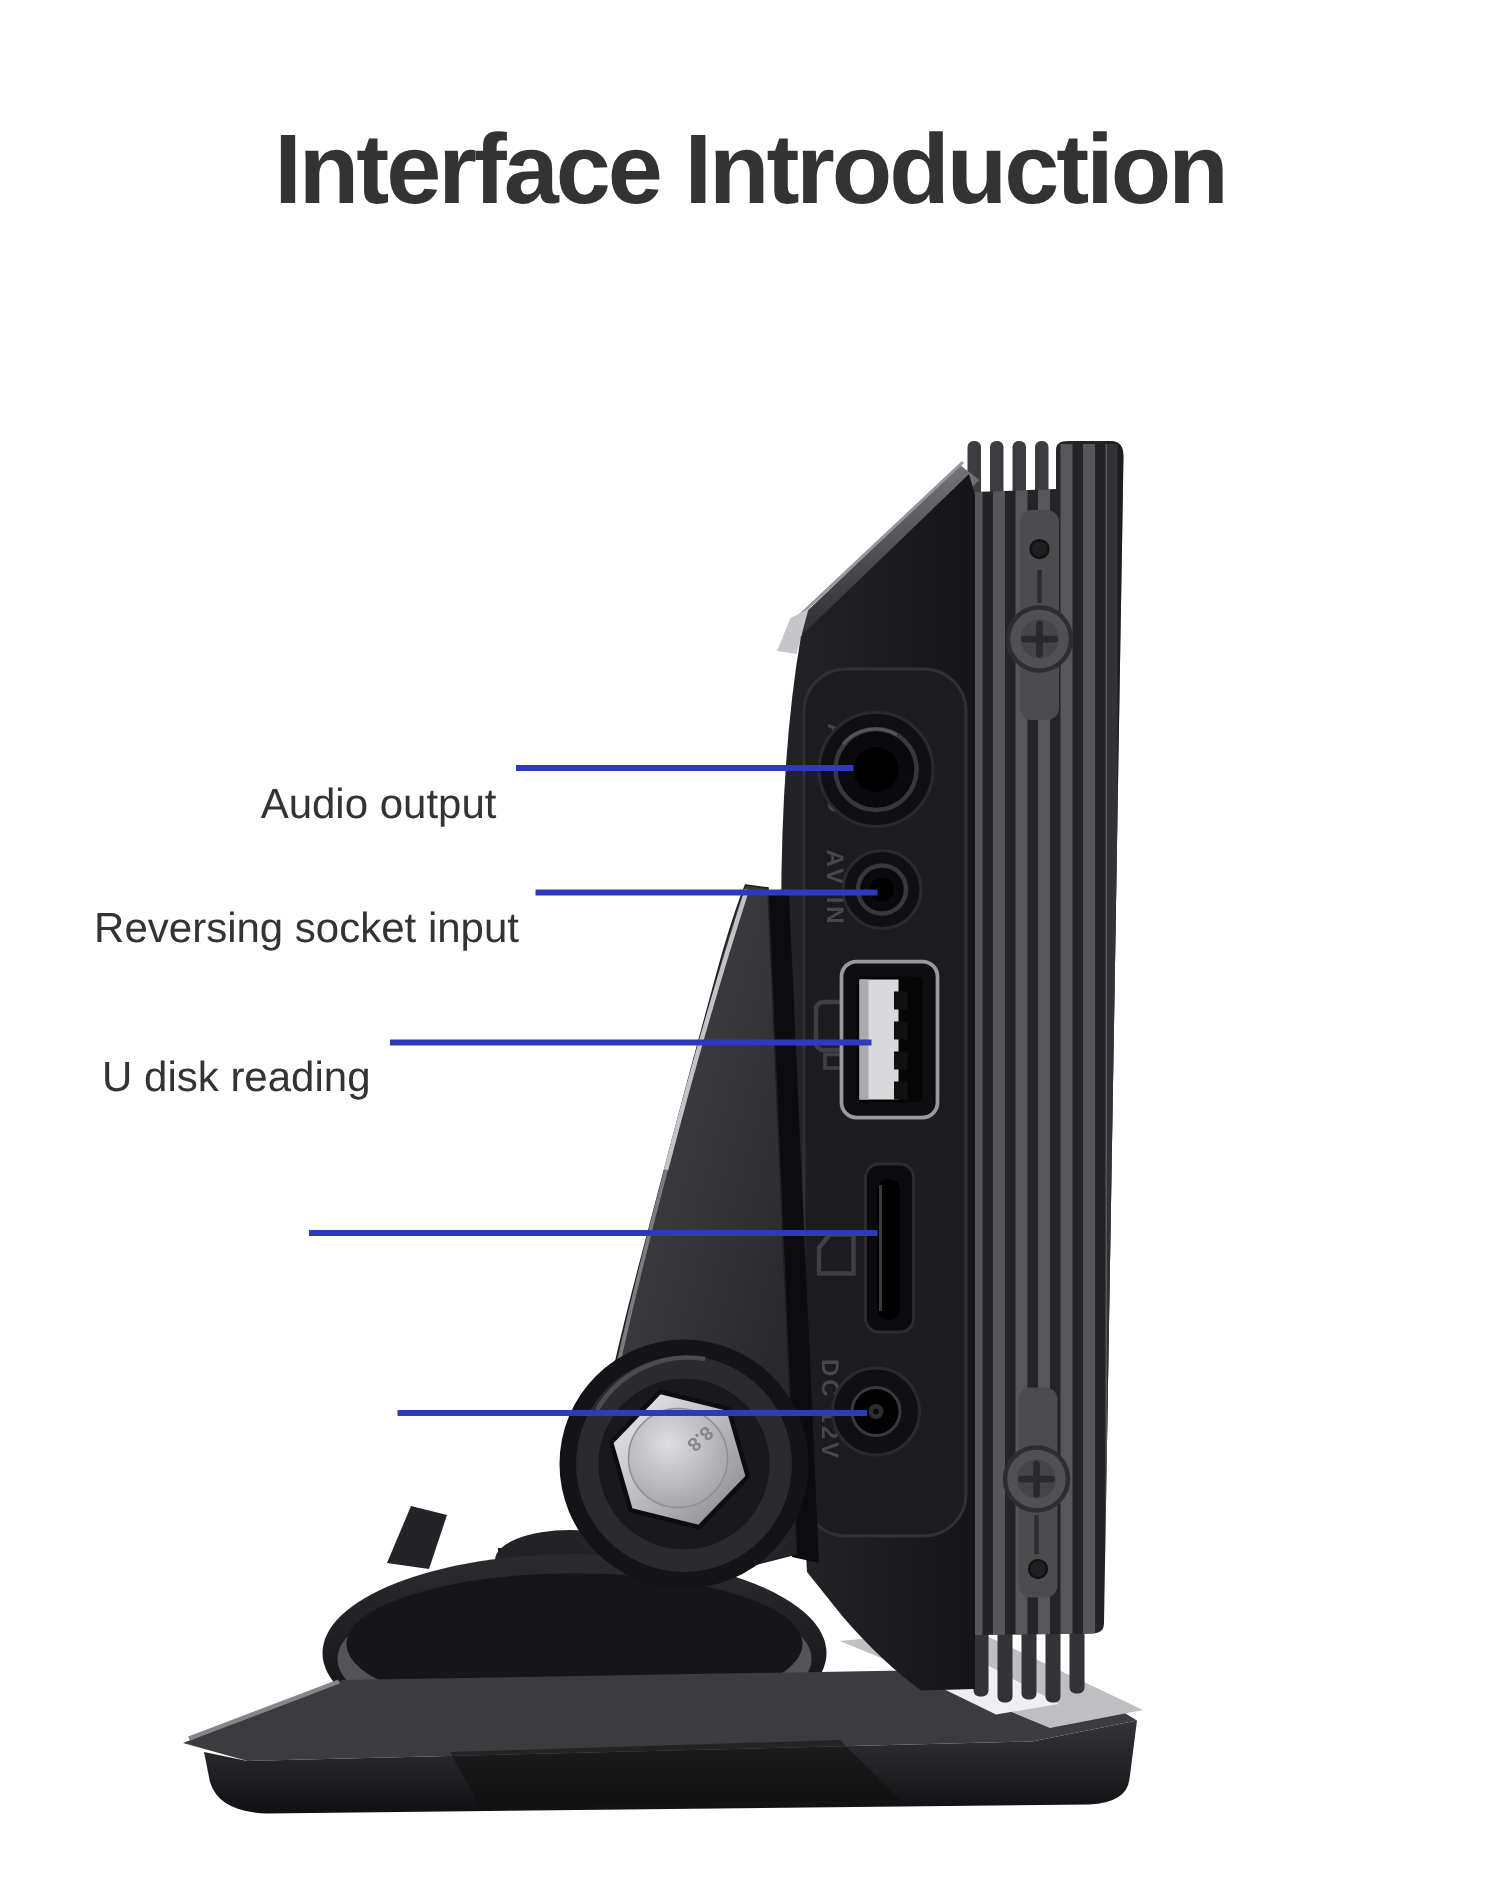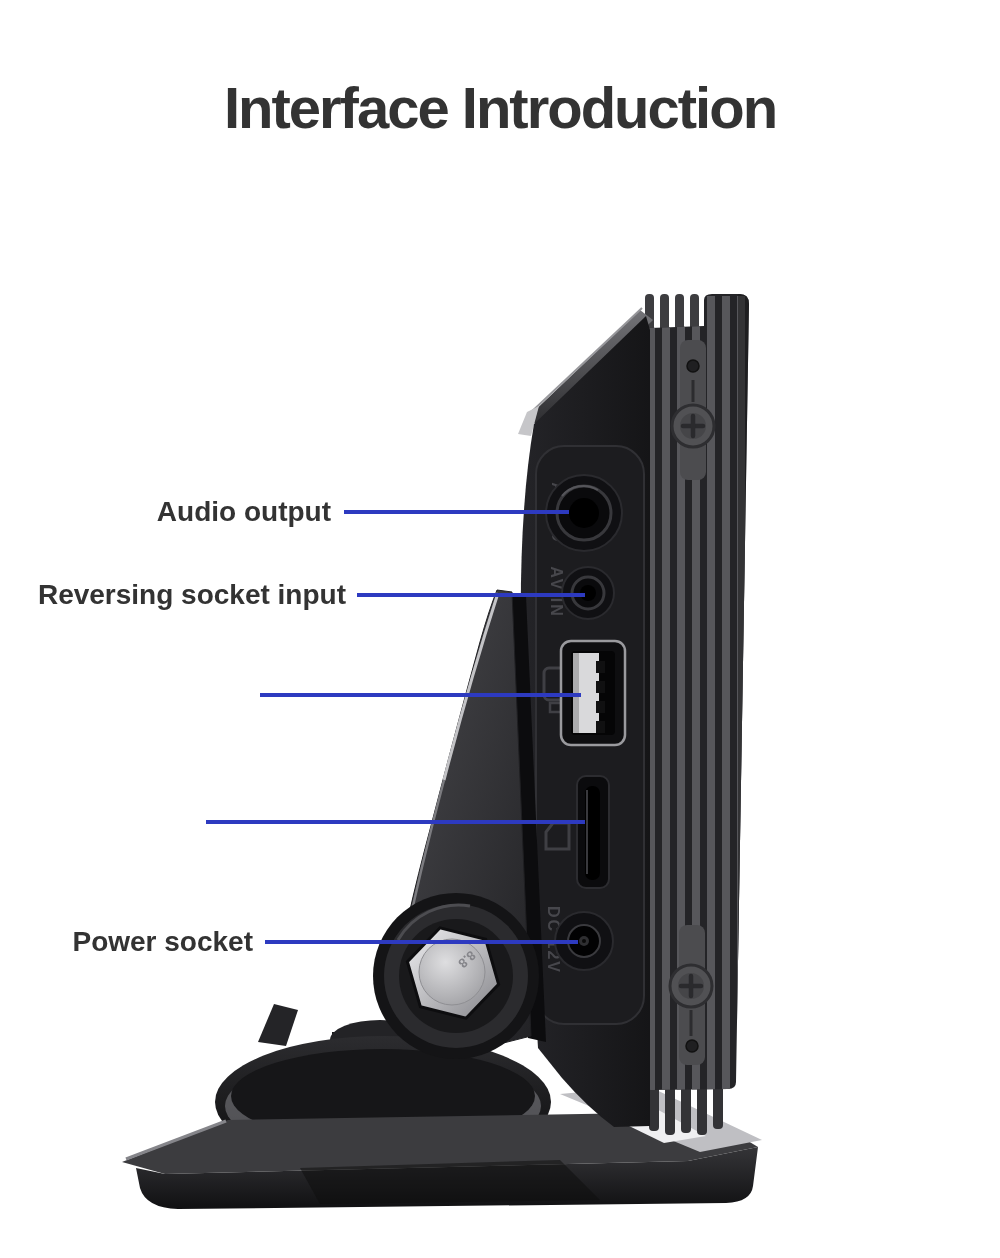--- a/index.html
+++ b/index.html
@@ -1,40 +1,40 @@
 <!DOCTYPE html>
 <html style="--accent: #2d3ac0; --heading: #333333; --label: #333333;"><head>
 <meta charset="utf-8">
 <style>
   html,body{margin:0;padding:0;background:#fff;}
   body{width:1000px;height:1258px;position:relative;overflow:hidden;
        font-family:"Liberation Sans",sans-serif;}
   .stage{position:absolute;inset:0;}
   .page-title{position:absolute;top:74px;left:0;width:1000px;text-align:center;
-    font-size:58px;font-weight:700;letter-spacing:-2px;color:var(--heading,#333);
+    font-size:66px;font-weight:700;letter-spacing:-2px;color:var(--heading,#333);
     white-space:nowrap;}
-  .callout-label{position:absolute;font-size:28px;font-weight:700;
-    color:var(--label,#333);white-space:nowrap;text-align:center;}
+  .callout-label{position:absolute;font-size:28px;font-weight:400;
+    color:var(--label,#333);white-space:nowrap;text-align:center;margin-top:24px;}
   svg.scene{position:absolute;left:0;top:0;}
   .blue-line{stroke:var(--accent,#2d3ac0);stroke-width:4;}
   .port-marking{fill:#47474c;font-size:16px;font-weight:700;letter-spacing:2px;
     font-family:"Liberation Sans",sans-serif;}
   .bolt-marking{fill:#85858a;font-size:13px;font-weight:700;
     font-family:"Liberation Sans",sans-serif;}
 </style>
 </head>
 <body>
 
 <div class="stage">
 
   <div class="page-title">Interface Introduction</div>
 
   <div class="callout-label" style="top:496px;right:669px;">Audio output</div>
   <div class="callout-label" style="top:579px;right:654px;">Reversing socket input</div>
-  <div class="callout-label" style="top:926px;right:747px;">Power socket</div>
+  <div class="callout-label" style="top:678px;right:753px;">U disk reading</div>
 
   <svg class="scene" width="1000" height="1258" viewBox="0 0 1000 1258">
     <defs>
       <linearGradient id="gradDome" x1="0" y1="0" x2="0" y2="1">
         <stop offset="0" stop-color="#2c2c2f"></stop>
           <stop offset="1" stop-color="#0c0c0d"></stop>
       </linearGradient>
       <linearGradient id="gradPlate" x1="0" y1="0" x2="0" y2="1">
         <stop offset="0" stop-color="#353538"></stop>
           <stop offset="1" stop-color="#101012"></stop>

